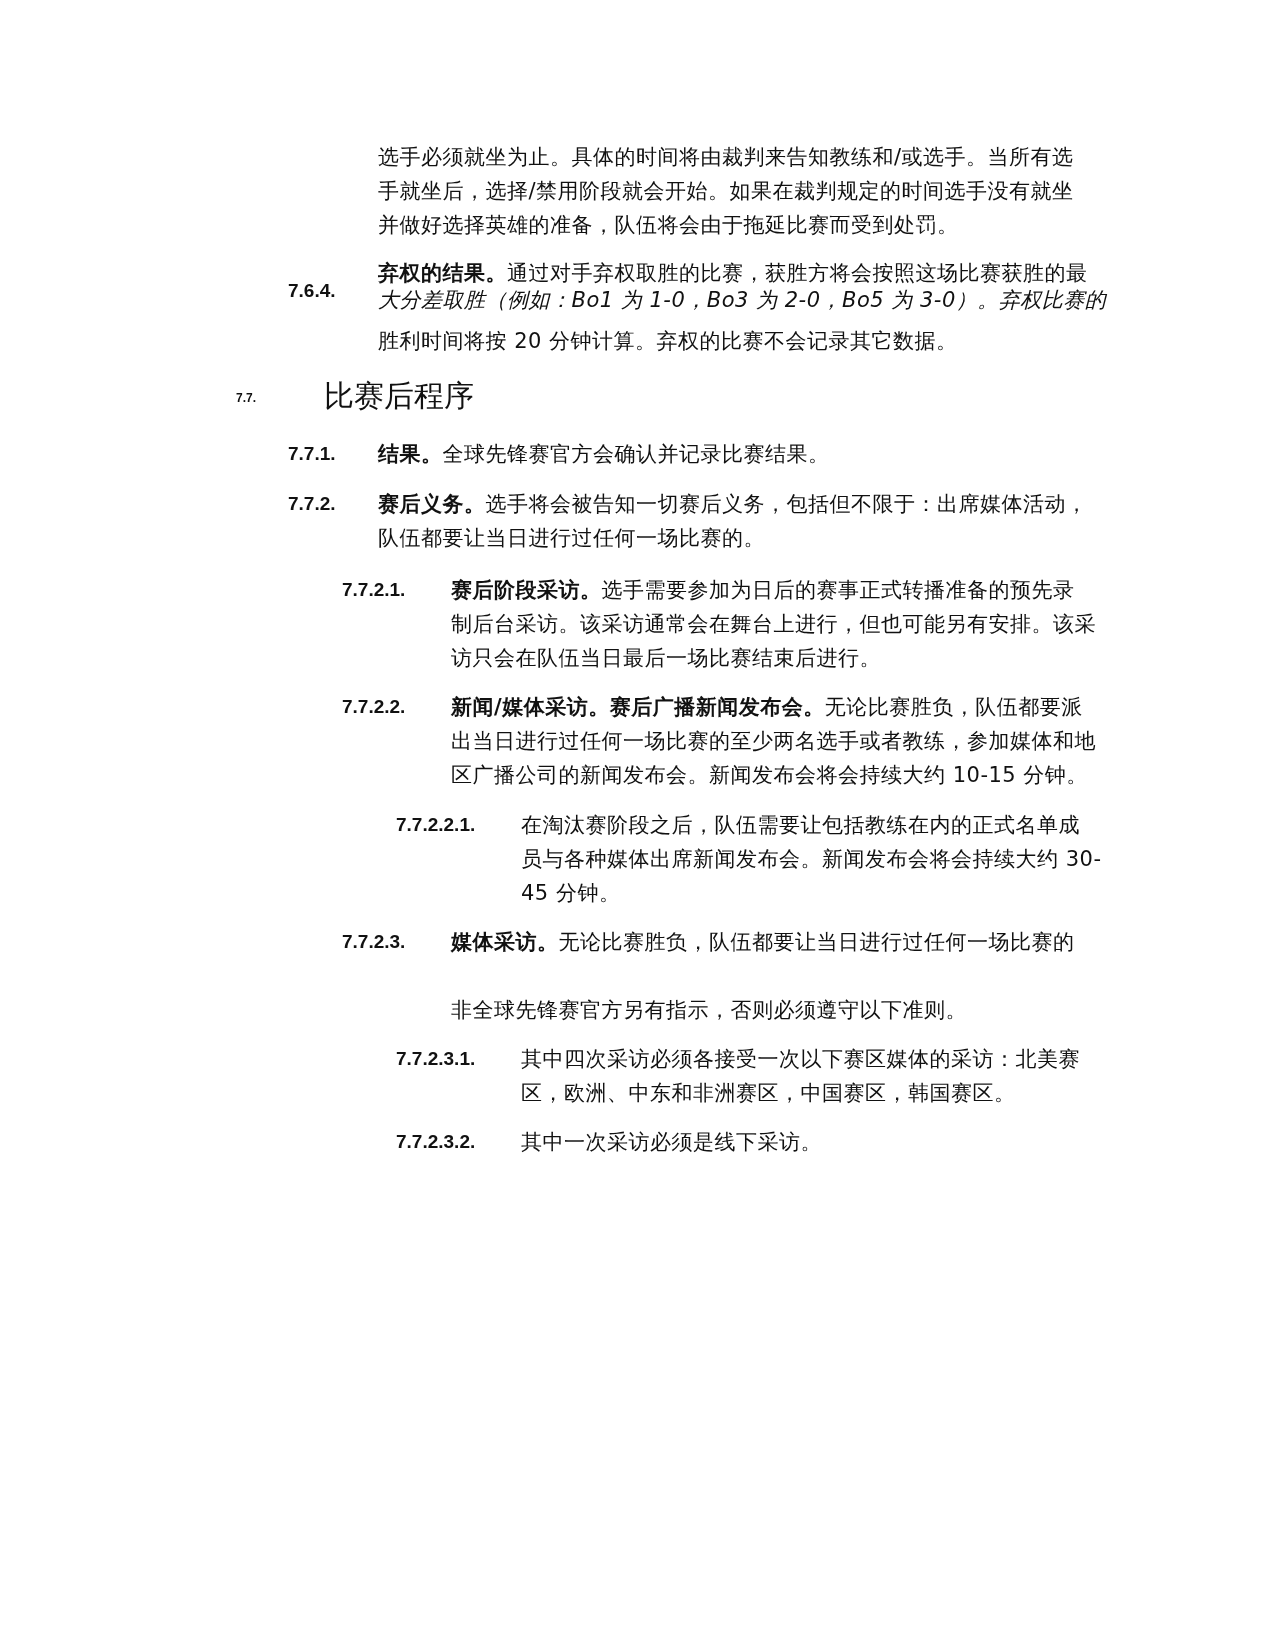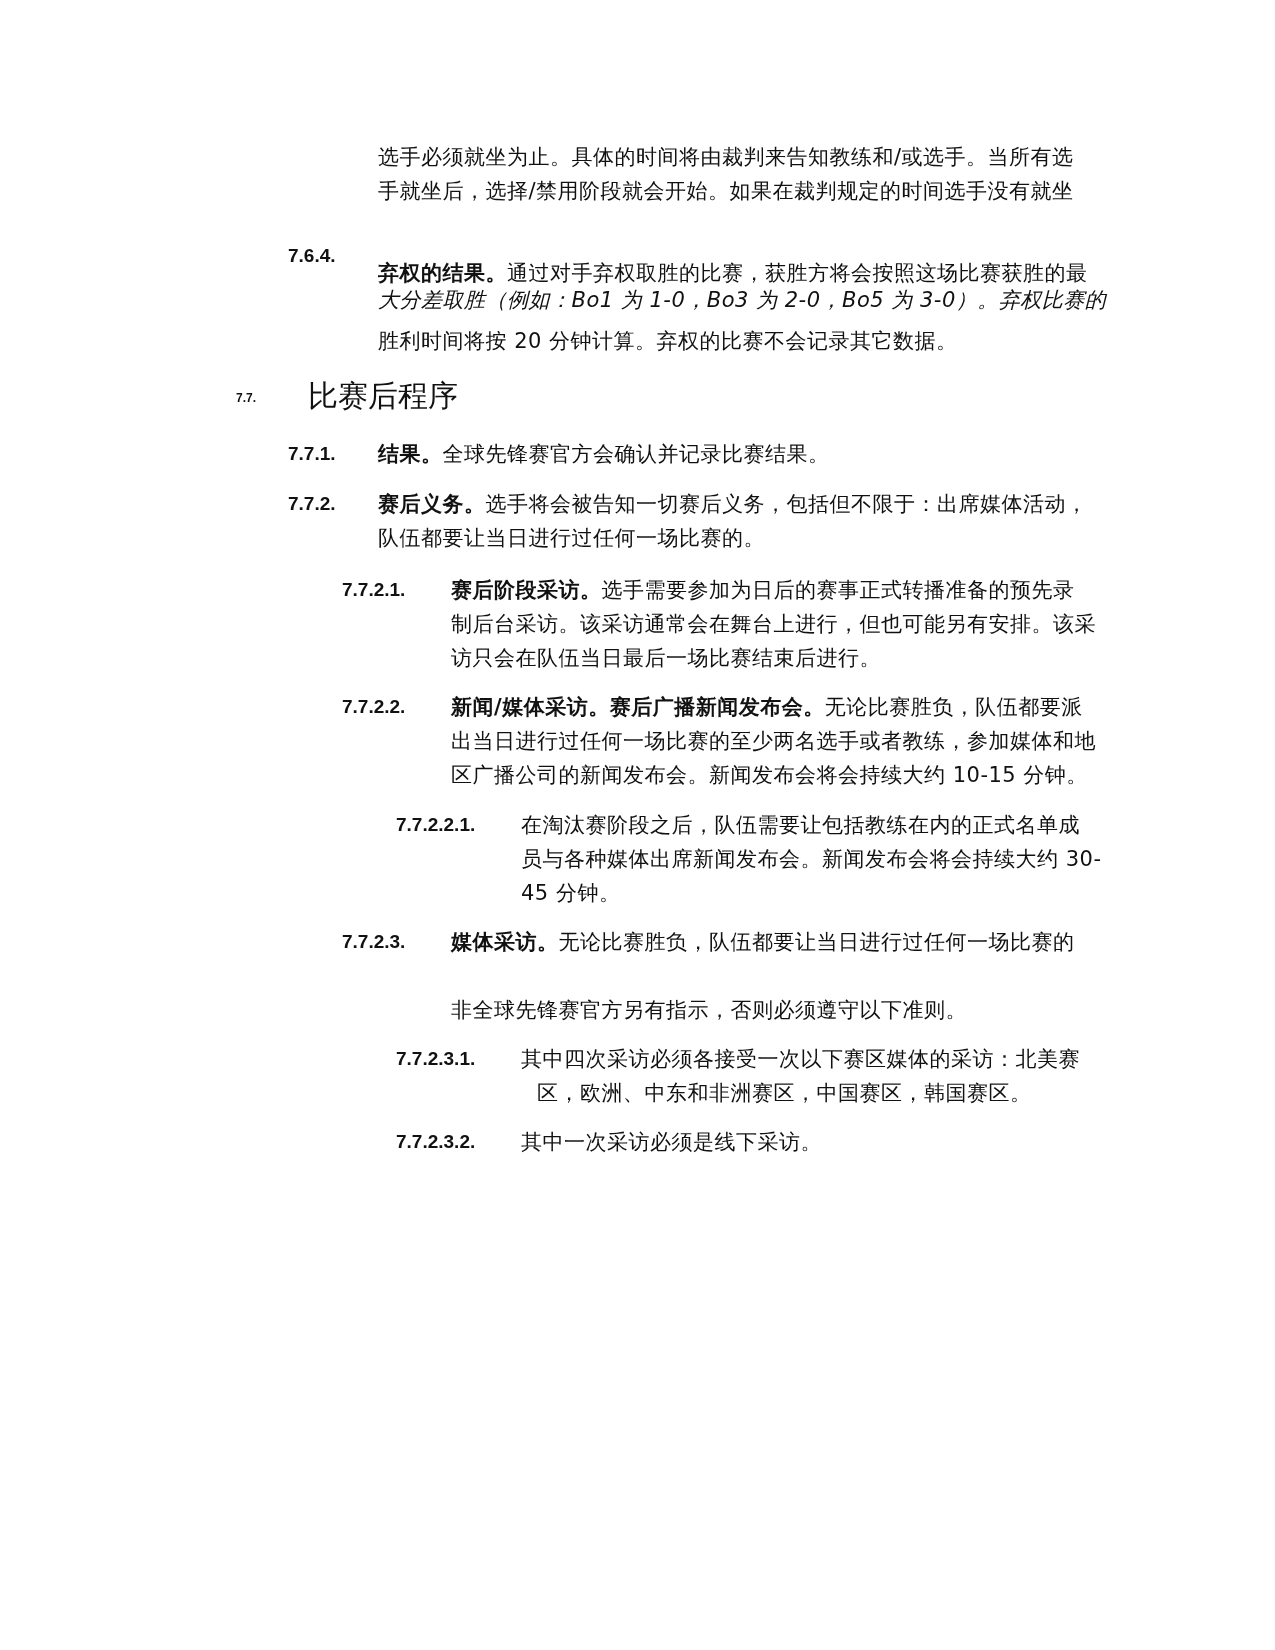--- a/index.html
+++ b/index.html
@@ -12,28 +12,29 @@
   .h2num { position: absolute; font-family: "Liberation Sans", sans-serif; font-weight: bold; font-size: 12px; line-height: 36px; }
   .h2 { position: absolute; font-size: 30px; line-height: 36px; white-space: nowrap; }
 </style>
 </head>
 <body>
 
 <div class="page">
 
   <div class="line" style="left:378px; top:143px;">选手必须就坐为止。具体的时间将由裁判来告知教练和/或选手。当所有选</div>
   <div class="line" style="left:378px; top:177px;">手就坐后，选择/禁用阶段就会开始。如果在裁判规定的时间选手没有就坐</div>
+  <div class="line" style="left:378px; top:211px;">并做好选择英雄的准备，队伍将会由于拖延比赛而受到处罚。</div>
 
-  <div class="num" style="left:288px; top:242px;">7.6.4.</div>
+  <div class="num" style="left:288px; top:277px;">7.6.4.</div>
   <div class="line" style="left:378px; top:259px;"><span class="b">弃权的结果。</span><span>通过对手弃权取胜的比赛，获胜方将会按照这场比赛获胜的最</span></div>
   <div class="line" style="left:378px; top:286px;font-style:italic;">大分差取胜（例如：Bo1 为 1-0，Bo3 为 2-0，Bo5 为 3-0）。弃权比赛的</div>
   <div class="line" style="left:378px; top:327px;">胜利时间将按 20 分钟计算。弃权的比赛不会记录其它数据。</div>
 
   <div class="h2num" style="left:236px; top:380px;">7.7.</div>
-  <div class="h2" style="left:308px; top:378px;">比赛后程序</div>
+  <div class="h2" style="left:324px; top:378px;">比赛后程序</div>
 
   <div class="num" style="left:288px; top:440px;">7.7.1.</div>
   <div class="line" style="left:378px; top:440px;"><span class="b">结果。</span><span>全球先锋赛官方会确认并记录比赛结果。</span></div>
 
   <div class="num" style="left:288px; top:490px;">7.7.2.</div>
   <div class="line" style="left:378px; top:490px;"><span class="b">赛后义务。</span><span>选手将会被告知一切赛后义务，包括但不限于：出席媒体活动，</span></div>
   <div class="line" style="left:378px; top:524px;">队伍都要让当日进行过任何一场比赛的。</div>
 
   <div class="num" style="left:342px; top:576px;">7.7.2.1.</div>
   <div class="line" style="left:451px; top:576px;"><span class="b">赛后阶段采访。</span><span>选手需要参加为日后的赛事正式转播准备的预先录</span></div>
@@ -49,18 +50,18 @@
   <div class="line" style="left:521px; top:811px;">在淘汰赛阶段之后，队伍需要让包括教练在内的正式名单成</div>
   <div class="line" style="left:521px; top:845px;">员与各种媒体出席新闻发布会。新闻发布会将会持续大约 30-</div>
   <div class="line" style="left:521px; top:879px;">45 分钟。</div>
 
   <div class="num" style="left:342px; top:928px;">7.7.2.3.</div>
   <div class="line" style="left:451px; top:928px;"><span class="b">媒体采访。</span><span>无论比赛胜负，队伍都要让当日进行过任何一场比赛的</span></div>
   <div class="line" style="left:451px; top:996px;">非全球先锋赛官方另有指示，否则必须遵守以下准则。</div>
 
   <div class="num" style="left:396px; top:1045px;">7.7.2.3.1.</div>
   <div class="line" style="left:521px; top:1045px;">其中四次采访必须各接受一次以下赛区媒体的采访：北美赛</div>
-  <div class="line" style="left:537px; top:1079px;">区，欧洲、中东和非洲赛区，中国赛区，韩国赛区。</div>
+  <div class="line" style="left:521px; top:1079px;">区，欧洲、中东和非洲赛区，中国赛区，韩国赛区。</div>
 
   <div class="num" style="left:396px; top:1128px;">7.7.2.3.2.</div>
   <div class="line" style="left:521px; top:1128px;">其中一次采访必须是线下采访。</div>
 
 </div>
 
 </body></html>

